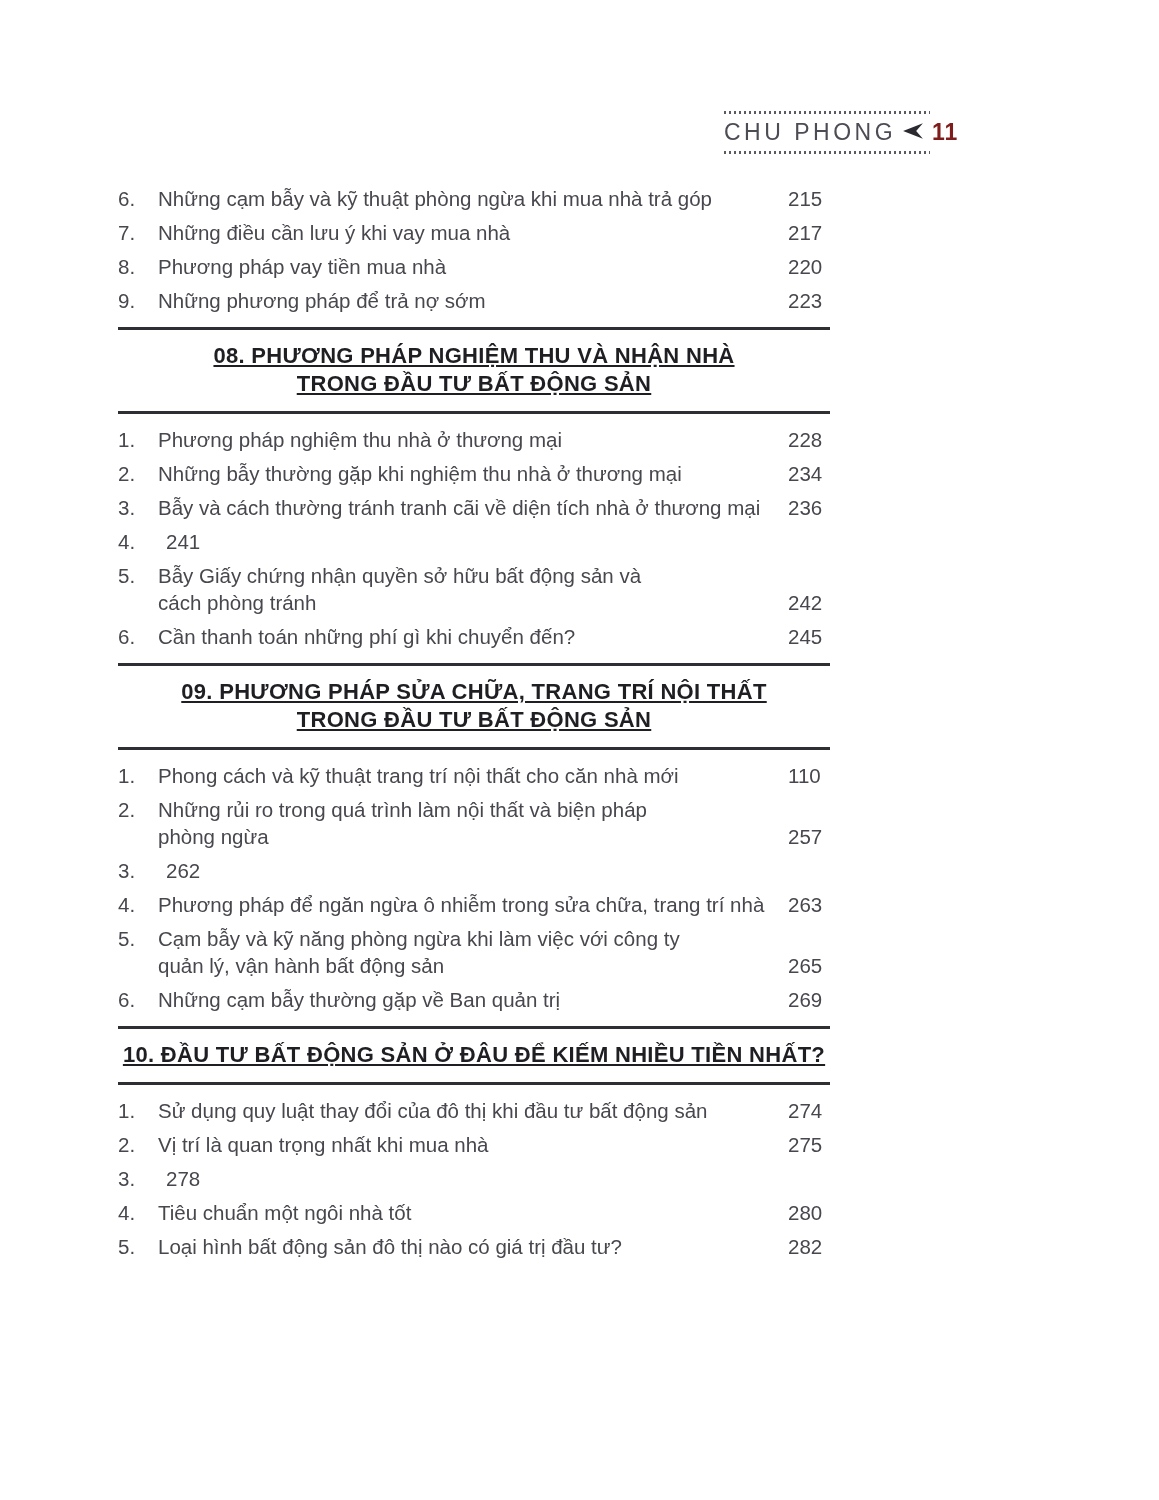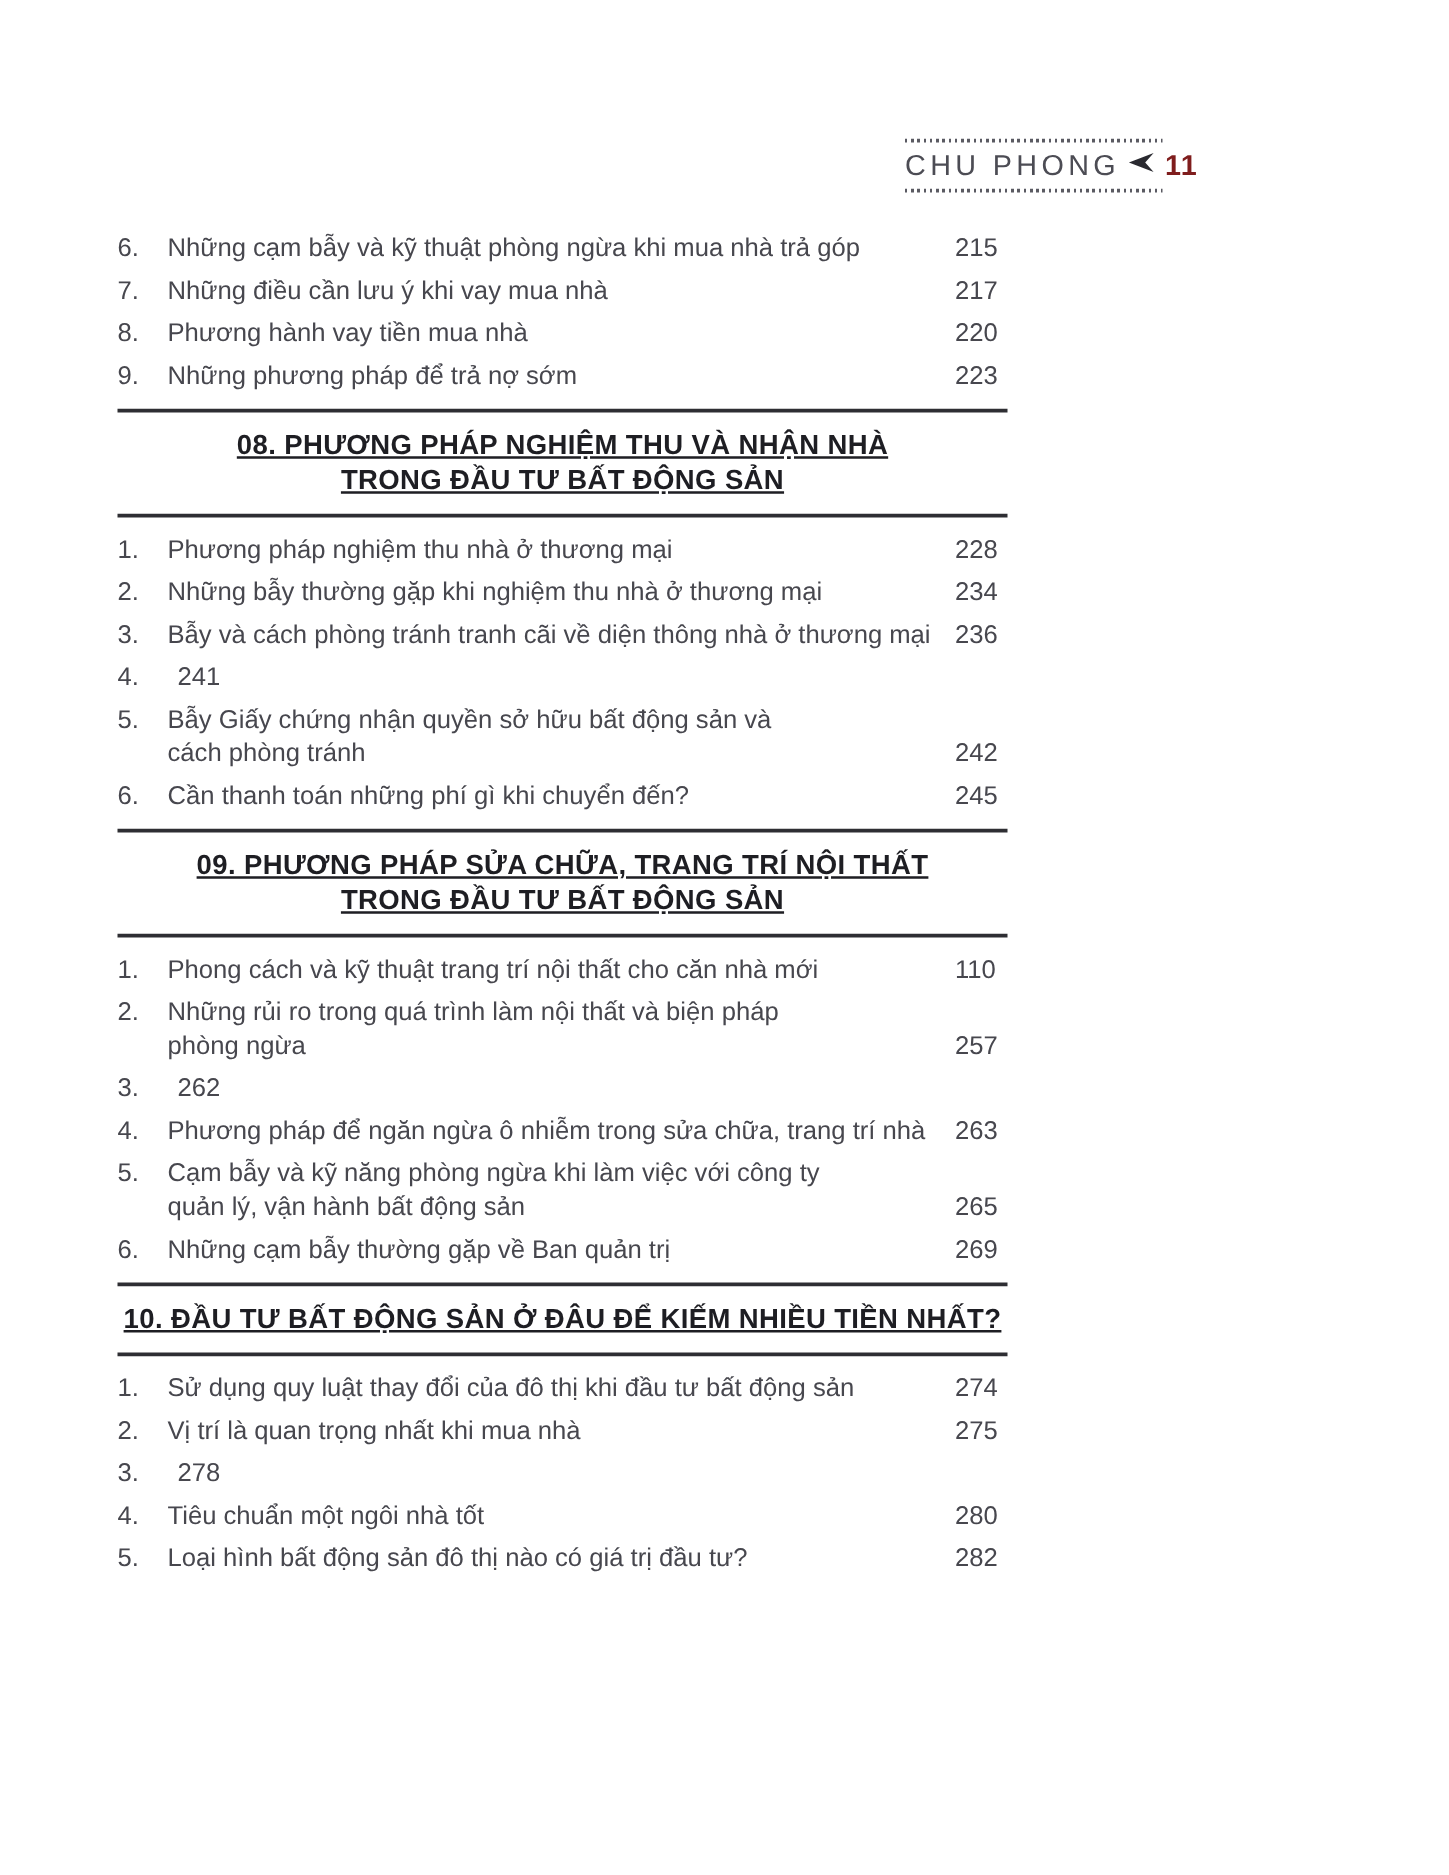--- a/index.html
+++ b/index.html
@@ -11,21 +11,21 @@
   *{box-sizing:border-box;margin:0;padding:0;}
   html,body{width:1159px;background:#ffffff;}
   body{
     height:1500px;
     font-family:"Liberation Sans","DejaVu Sans",sans-serif;
     color:var(--body-text);
     overflow:hidden;
   }
   .page{
     width:1159px;height:1500px;
-    padding:111px 229px 0 94px;
+    padding:111px 229px 0 118px;
     position:relative;
   }
   
   .page-header{
     display:flex;
     justify-content:flex-end;
   }
   .header-inner{width:206px;}
   .dotted-rule{
     height:3px;
@@ -123,21 +123,21 @@
         <span class="item-title">Những cạm bẫy và kỹ thuật phòng ngừa khi mua nhà trả góp</span>
         <span class="item-page">215</span>
       </div>
       <div class="toc-item">
         <span class="item-number">7.</span>
         <span class="item-title">Những điều cần lưu ý khi vay mua nhà</span>
         <span class="item-page">217</span>
       </div>
       <div class="toc-item">
         <span class="item-number">8.</span>
-        <span class="item-title">Phương hành vay tiền mua nhà</span>
+        <span class="item-title">Phương pháp vay tiền mua nhà</span>
         <span class="item-page">220</span>
       </div>
       <div class="toc-item">
         <span class="item-number">9.</span>
         <span class="item-title">Những phương pháp để trả nợ sớm</span>
         <span class="item-page">223</span>
       </div>
       <hr class="section-rule">
       <h2 class="section-title">08. PHƯƠNG PHÁP NGHIỆM THU VÀ NHẬN NHÀ<br>TRONG ĐẦU TƯ BẤT ĐỘNG SẢN</h2>
       <hr class="section-rule">
@@ -146,21 +146,21 @@
         <span class="item-title">Phương pháp nghiệm thu nhà ở thương mại</span>
         <span class="item-page">228</span>
       </div>
       <div class="toc-item">
         <span class="item-number">2.</span>
         <span class="item-title">Những bẫy thường gặp khi nghiệm thu nhà ở thương mại</span>
         <span class="item-page">234</span>
       </div>
       <div class="toc-item">
         <span class="item-number">3.</span>
-        <span class="item-title">Bẫy và cách phòng tránh tranh cãi về diện thông nhà ở thương mại</span>
+        <span class="item-title">Bẫy và cách thường tránh tranh cãi về diện tích nhà ở thương mại</span>
         <span class="item-page">236</span>
       </div>
       <div class="toc-item">
         <span class="item-number">4.</span>
         <span class="item-page">241</span>
       </div>
       <div class="toc-item">
         <span class="item-number">5.</span>
         <span class="item-title">Bẫy Giấy chứng nhận quyền sở hữu bất động sản và<br>cách phòng tránh</span>
         <span class="item-page">242</span>

